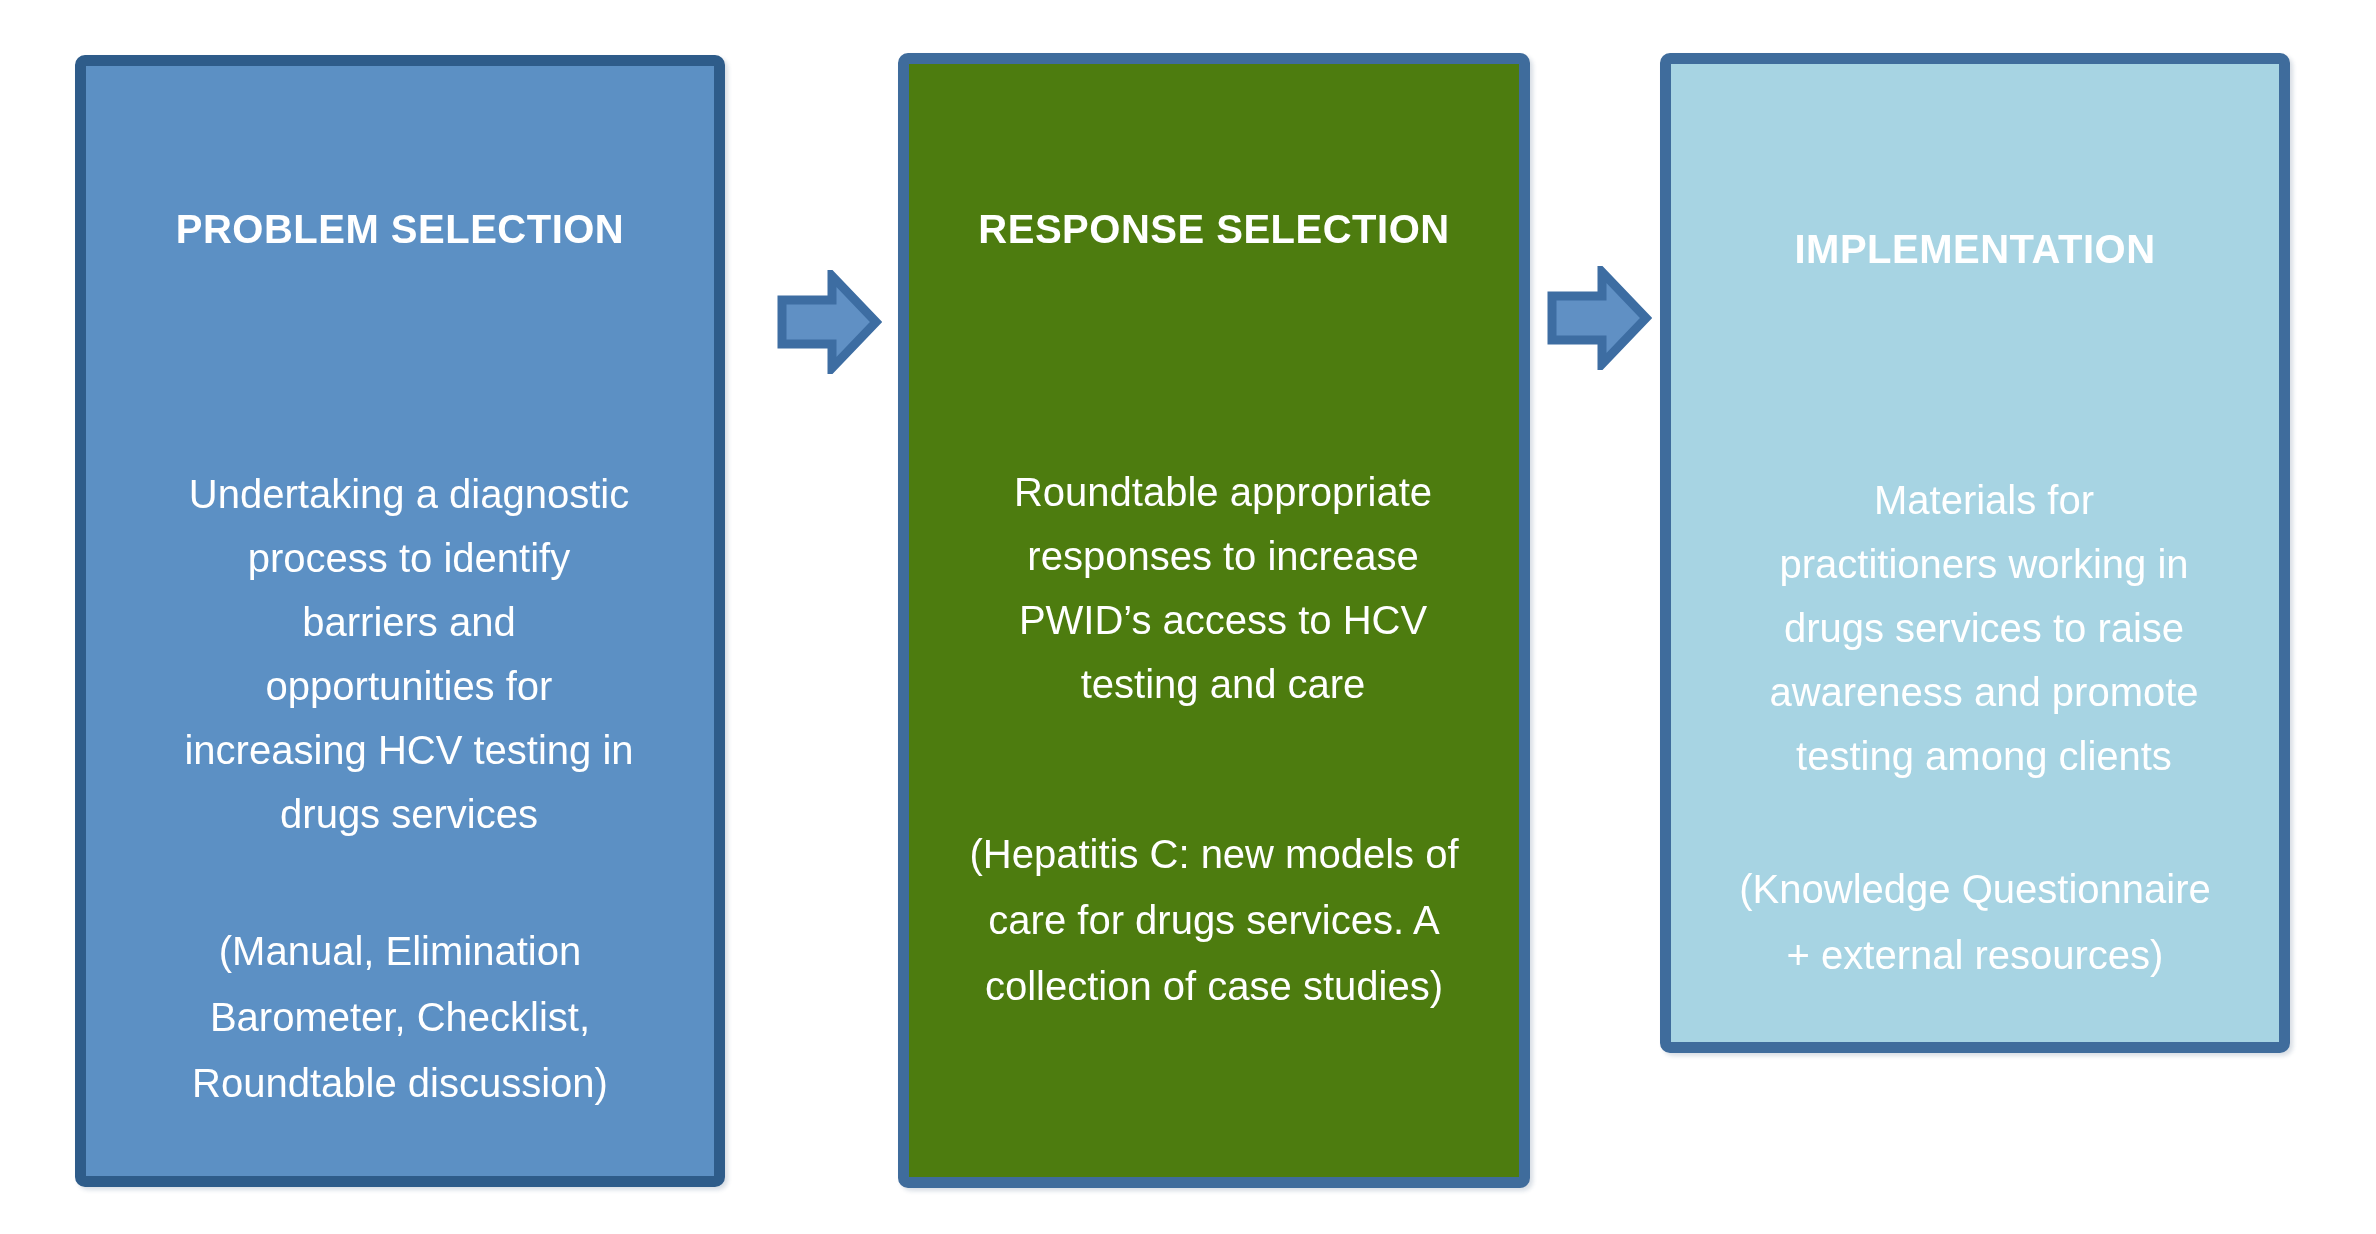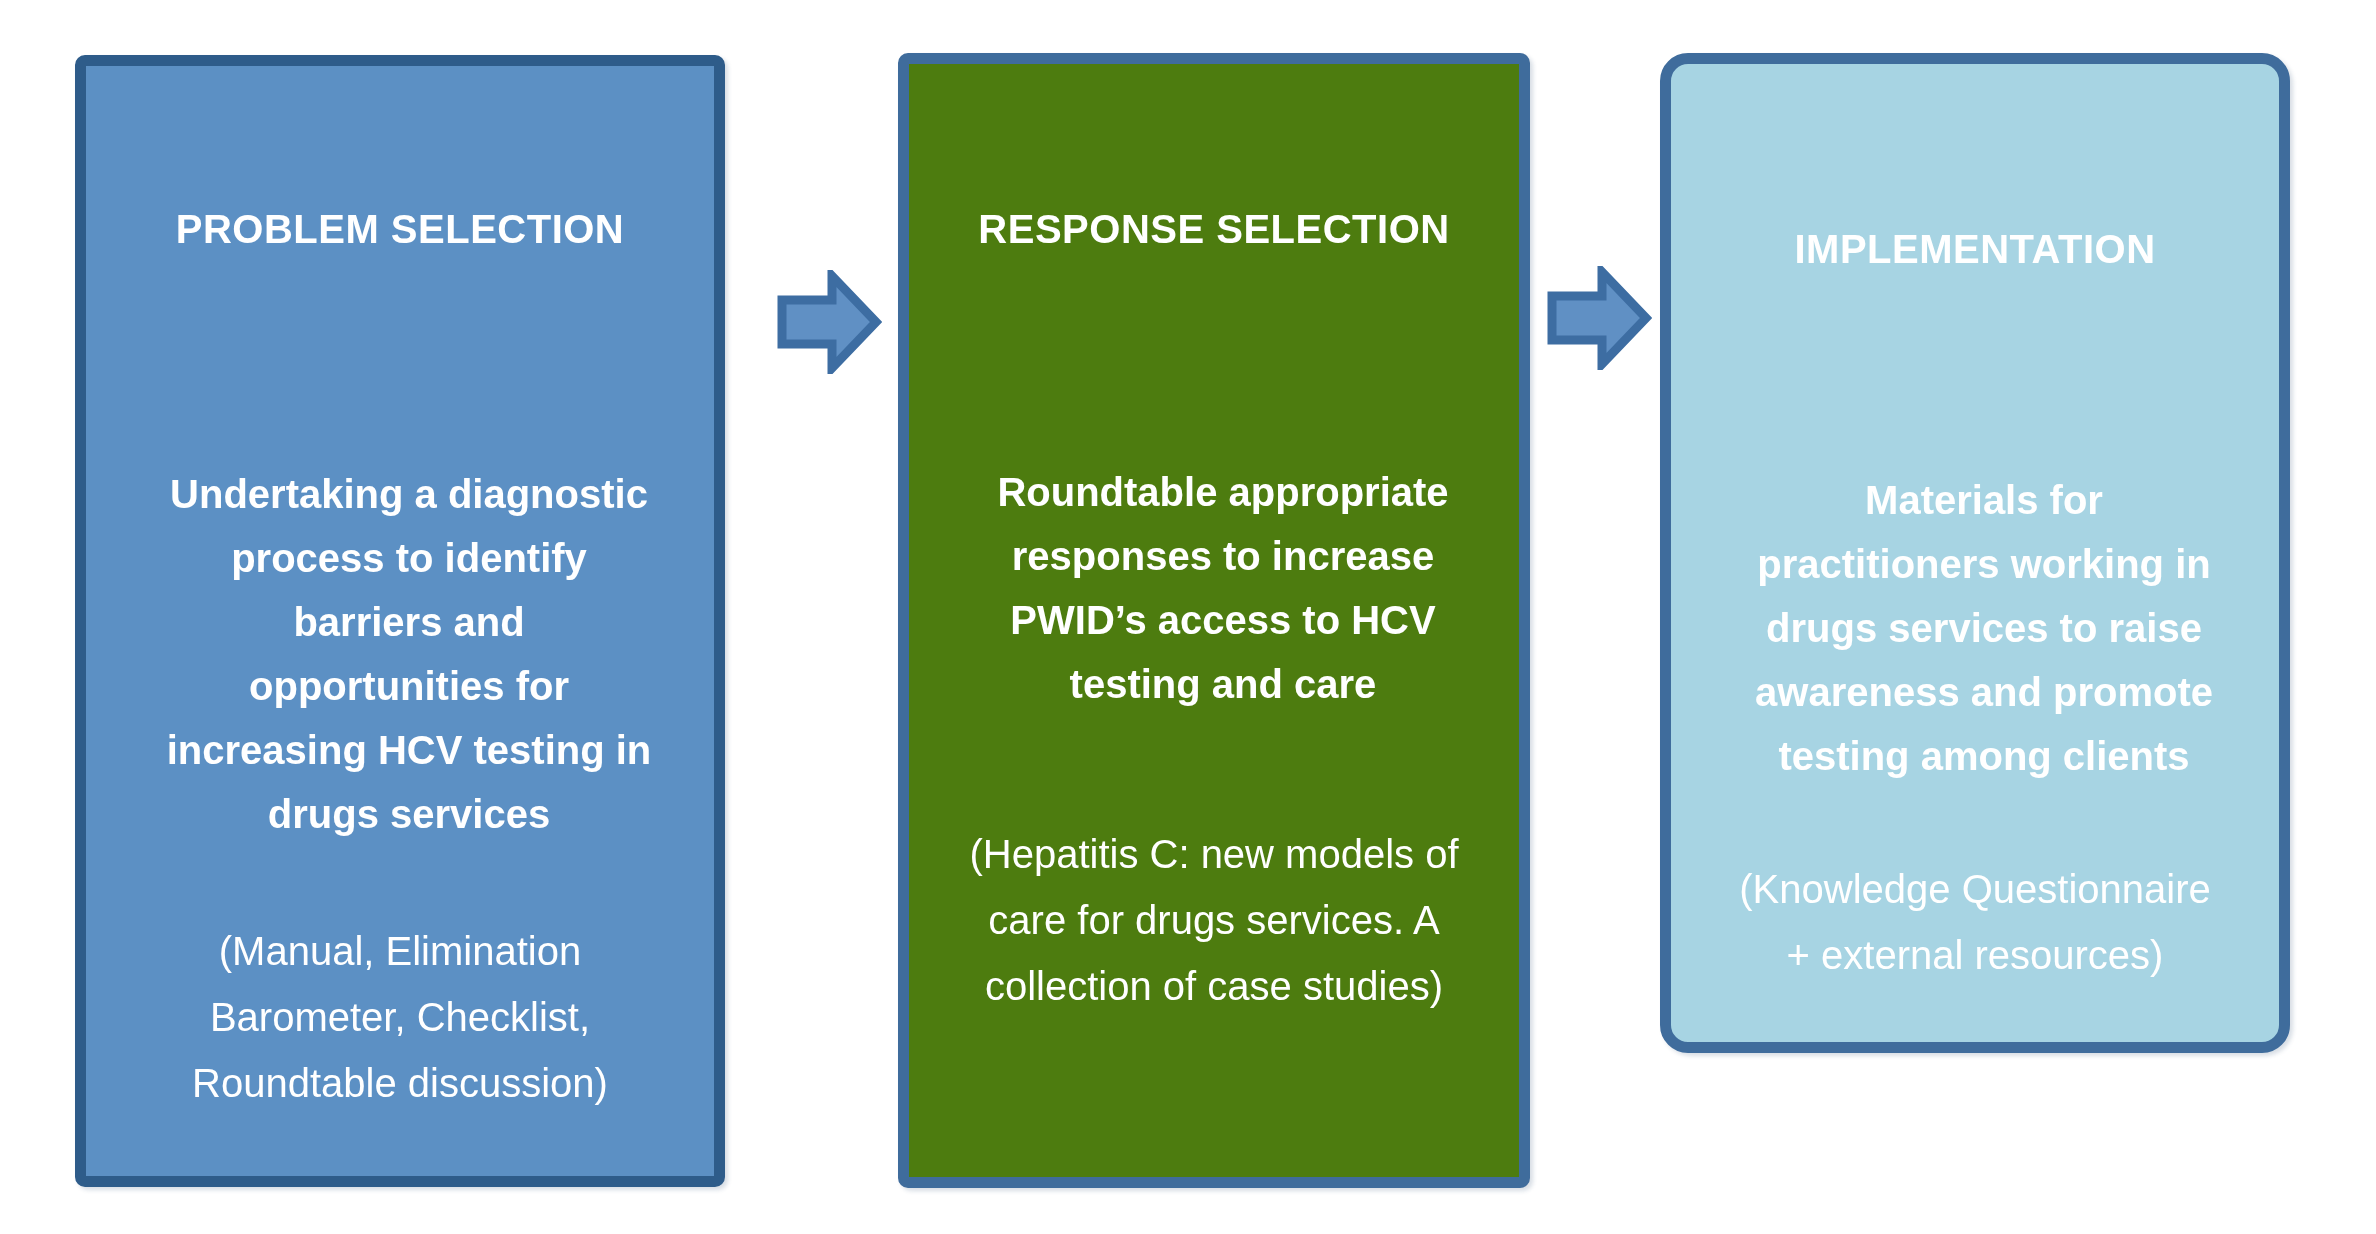--- a/index.html
+++ b/index.html
@@ -39,21 +39,21 @@
     white-space: pre-line;
   }
   .stage-title {
     font-size: 40px;
     font-weight: bold;
     line-height: 48px;
     letter-spacing: 0.5px;
   }
   .stage-body {
     font-size: 40px;
-    font-weight: bold;
+    font-weight: normal;
     line-height: 64px;
     padding: 0 14px;
     margin-left: 18px;
   }
   .stage-tools {
     font-size: 40px;
     font-weight: normal;
     line-height: 66px;
     padding: 0 10px;
   }
@@ -104,21 +104,21 @@
 collection of case studies)</div>
     </div>
   </div>
 
   <div class="flow-arrow" style="left:1546px; top:266px; width:106px; height:104px;">
     <svg viewBox="0 0 106 104" preserveAspectRatio="none" aria-hidden="true">
       <polygon points="6,30 56,30 56,6 100,52 56,98 56,74 6,74" stroke-width="9" stroke-linejoin="miter" style="fill: rgb(96, 144, 196); stroke: rgb(61, 109, 162);"></polygon>
     </svg>
   </div>
 
-  <div class="stage-box" style="left: 1660px; top: 53px; width: 630px; height: 1000px; background-color: rgb(167, 212, 227); border-color: rgb(63, 108, 156); border-radius: 28px;">
+  <div class="stage-box" style="left: 1660px; top: 53px; width: 630px; height: 1000px; background-color: rgb(167, 212, 227); border-color: rgb(63, 108, 156);">
     <div class="inner">
       <div class="txt stage-title" style="top:161px;">IMPLEMENTATION</div>
       <div class="txt stage-body" style="top:404px;">Materials for
 practitioners working in
 drugs services to raise
 awareness and promote
 testing among clients</div>
       <div class="txt stage-tools" style="top:792px;">(Knowledge Questionnaire
 + external resources)</div>
     </div>

